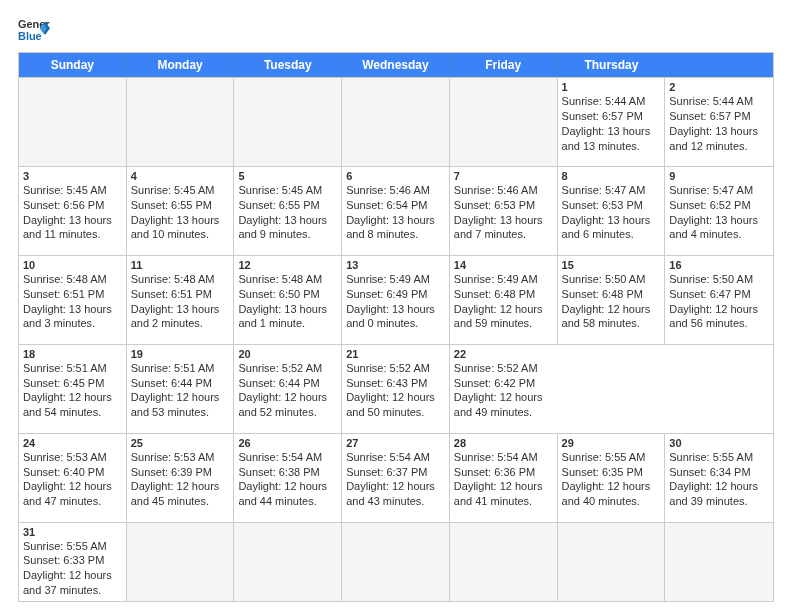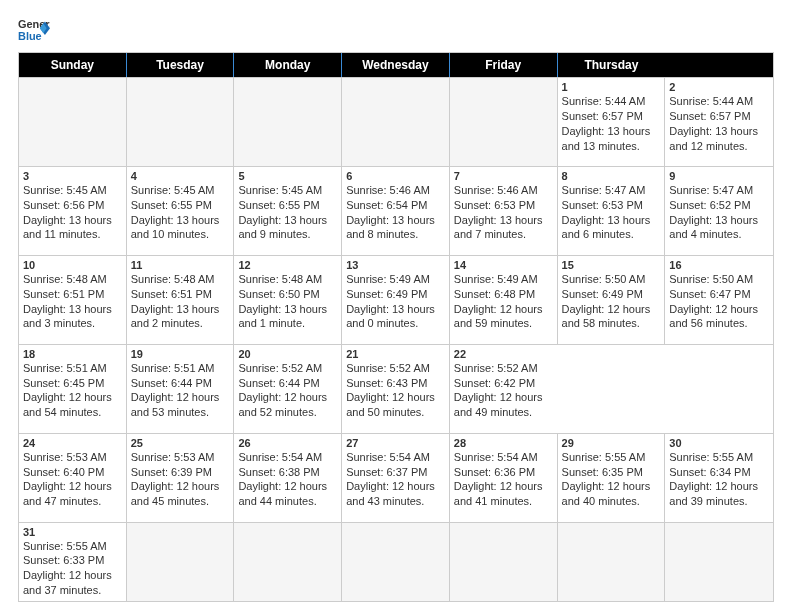--- a/index.html
+++ b/index.html
@@ -47,21 +47,21 @@
     }
     .calendar {
       flex: 1;
       display: flex;
       flex-direction: column;
       border: 1px solid #ccc;
     }
     .cal-header {
       display: grid;
       grid-template-columns: repeat(7, 1fr);
-      background: #000000;
+      background: #3b82f6;
     }
     .cal-header-cell {
       color: #fff;
       font-size: 12px;
       font-weight: bold;
       text-align: center;
       padding: 5px 2px;
       border-right: 1px solid #3a8ad5;
     }
     .cal-header-cell:last-child { border-right: none; }
@@ -118,22 +118,22 @@
     </div>
     <div class="title-block">
       <div class="month-title"></div>
       <div class="location-title"></div>
     </div>
   </div>
 
   <div class="calendar">
     <div class="cal-header">
     <div class="cal-header-cell">Sunday</div>
+        <div class="cal-header-cell">Monday</div>
         <div class="cal-header-cell">Tuesday</div>
-        <div class="cal-header-cell">Monday</div>
         <div class="cal-header-cell">Wednesday</div>
         <div class="cal-header-cell">Friday</div>
         <div class="cal-header-cell">Thursday</div>
       </div>
     <div class="cal-body">
     <div class="cal-row">
           <div class="cal-cell empty"></div>
           <div class="cal-cell empty"></div>
           <div class="cal-cell empty"></div>
           <div class="cal-cell empty"></div>
@@ -222,21 +222,21 @@
           </div>
           <div class="cal-cell">
             <div class="day-num">14</div>
             <div class="day-info">Sunrise: 5:49 AM
 Sunset: 6:48 PM
 Daylight: 12 hours and 59 minutes.</div>
           </div>
           <div class="cal-cell">
             <div class="day-num">15</div>
             <div class="day-info">Sunrise: 5:50 AM
-Sunset: 6:49 PM
+Sunset: 6:48 PM
 Daylight: 12 hours and 58 minutes.</div>
           </div>
           <div class="cal-cell">
             <div class="day-num">16</div>
             <div class="day-info">Sunrise: 5:50 AM
 Sunset: 6:47 PM
 Daylight: 12 hours and 56 minutes.</div>
           </div>
         </div>
         <div class="cal-row">

